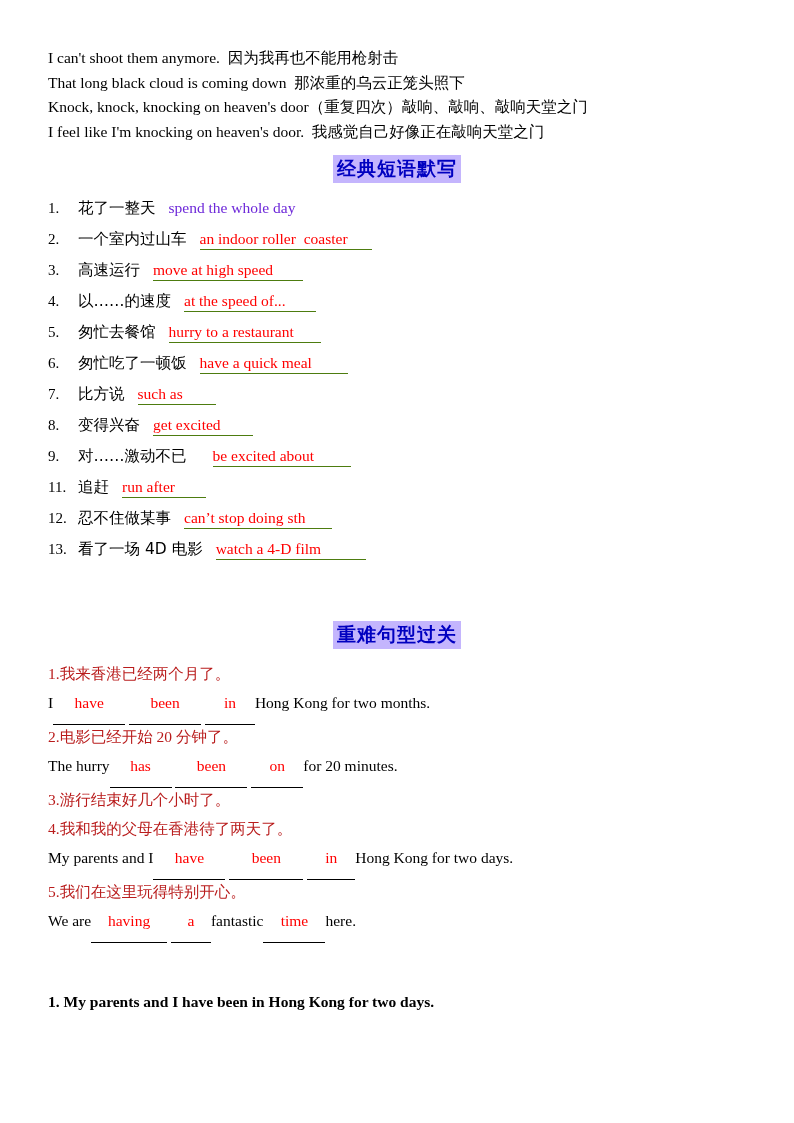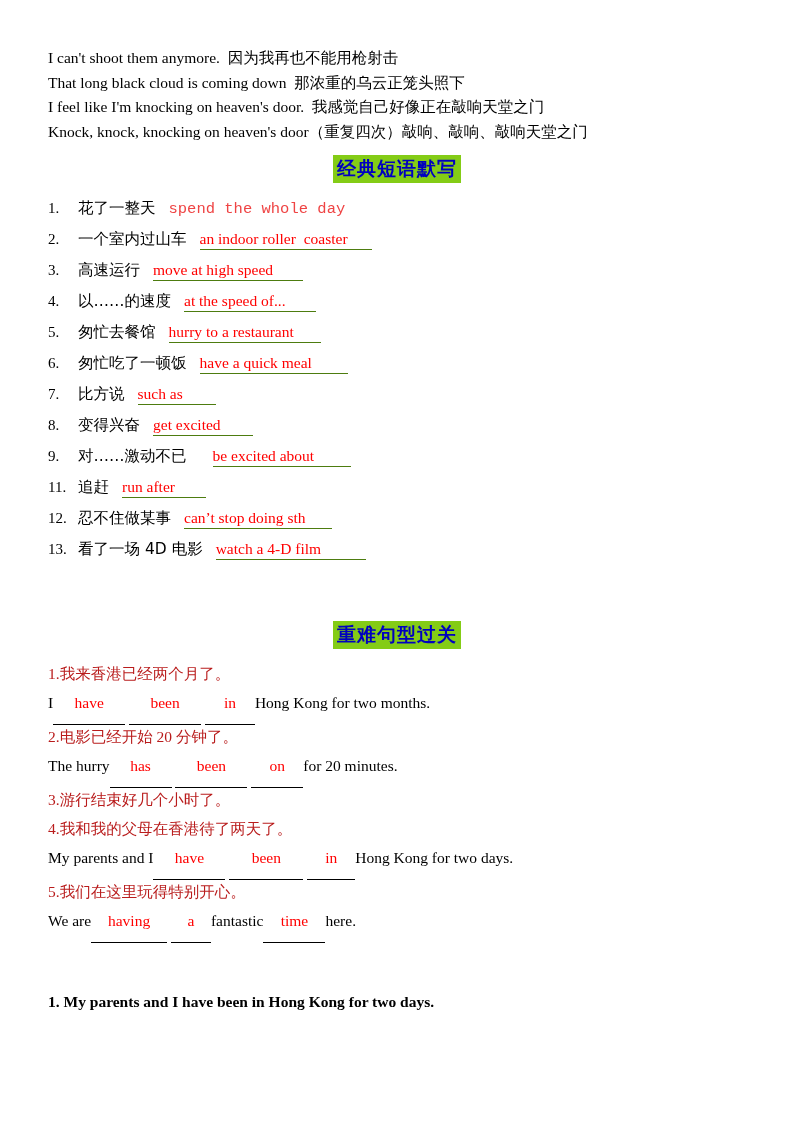--- a/index.html
+++ b/index.html
@@ -39,21 +39,21 @@
   }
 
   
   .heading-wrap {
     position: absolute;
     width: 794px;
     text-align: center;
   }
   .heading {
     display: inline-block;
-    background: #84cc16;
+    background: #c4b5fd;
     color: #0000c0;
     font-family: "DejaVu Sans", "Liberation Sans", sans-serif;
     font-weight: bold;
     font-size: 19px;
     line-height: 25px;
     letter-spacing: 1px;
     padding: 1px 4px 2px 4px;
   }
 
   
@@ -84,23 +84,22 @@
   .p-gap { display: inline-block; width: 13px; }
   .p-en {
     color: #ff0000;
     font-size: 15.5px;
     border-bottom: 1px solid #4d7c0f;
     padding-bottom: 1px;
     white-space: pre;
     display: inline-block;
   }
   .p-en.plain {
-    color: #ef4444;
+    color: #6d28d9;
     border-bottom: none;
-    font-family: Liberation Mono, monospace;
   }
 
   
   .sentences {
     position: absolute;
     left: 48px;
     top: 663px;
     width: 710px;
   }
   .s-cn {
@@ -137,22 +136,22 @@
   }
 </style>
 </head>
 <body>
 
 <div class="page">
 
   <div class="lyrics">
     <div class="lyric-line">I can't shoot them anymore.  因为我再也不能用枪射击</div>
     <div class="lyric-line">That long black cloud is coming down  那浓重的乌云正笼头照下</div>
+    <div class="lyric-line">Knock, knock, knocking on heaven's door（重复四次）敲响、敲响、敲响天堂之门</div>
     <div class="lyric-line">I feel like I'm knocking on heaven's door.  我感觉自己好像正在敲响天堂之门</div>
-    <div class="lyric-line">Knock, knock, knocking on heaven's door（重复四次）敲响、敲响、敲响天堂之门</div>
   </div>
 
   <div class="heading-wrap" style="top:155px;">
     <span class="heading">经典短语默写</span>
   </div>
 
   <div class="phrase-list" id="phrase-list">
       <div class="phrase-row">
         <span class="p-num">1.</span>
         <span class="p-cn">花了一整天</span>

